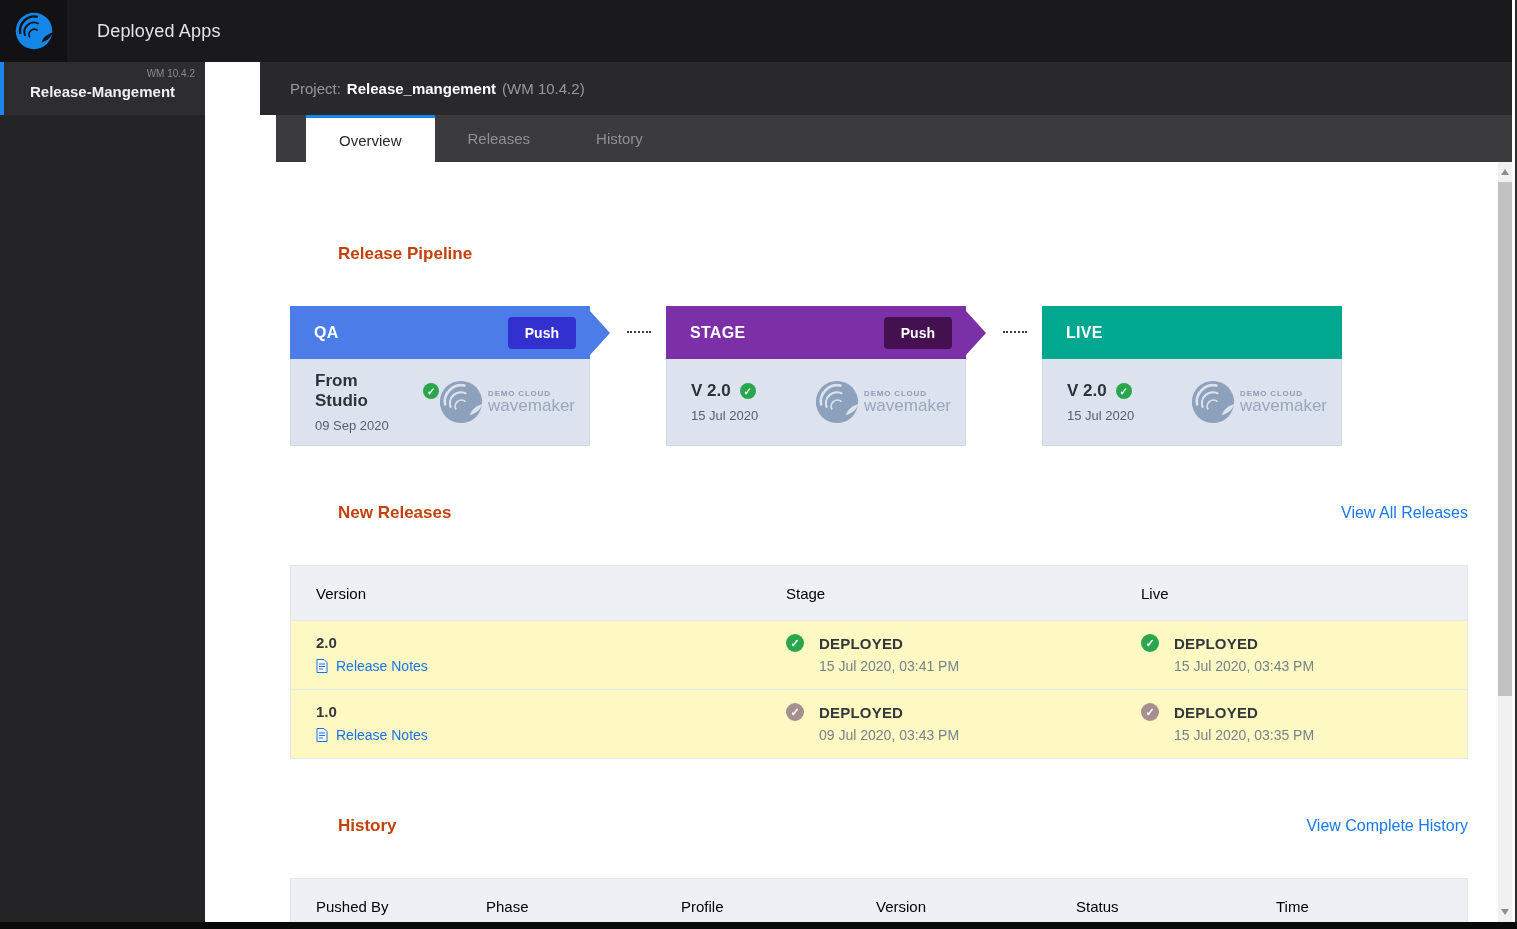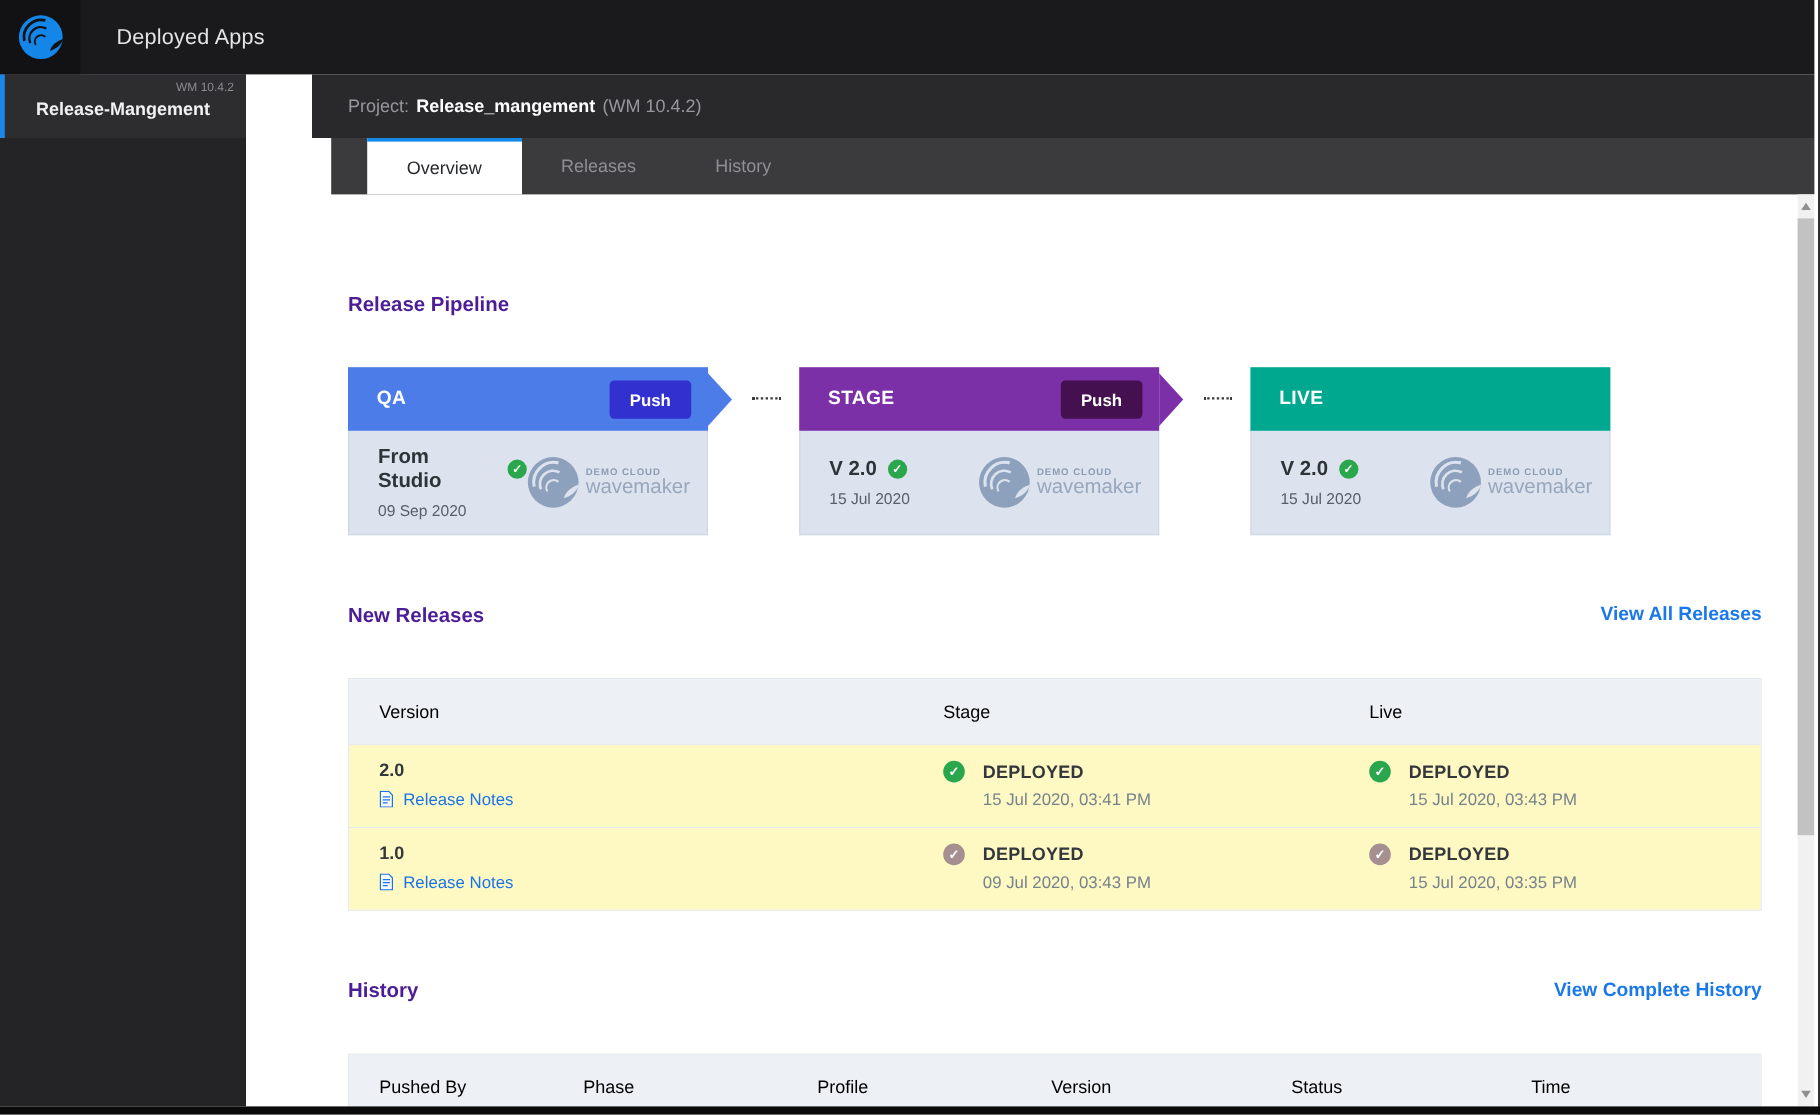--- a/index.html
+++ b/index.html
@@ -23,23 +23,23 @@
   .main-header { position:absolute; left:260px; top:62px; right:0; height:53px; background:#29292c; display:flex; align-items:center; padding-left:30px; font-size:15px; z-index:1; }
   .ph-label { color:#98989c; }
   .ph-name { color:#ffffff; font-weight:700; margin:0 6px; }
   .ph-ver { color:#98989c; }
   .tabbar { position:absolute; left:260px; top:115px; right:0; height:47px; background:#3b3b3e; display:flex; padding-left:30px; z-index:1;margin-left:16px; }
   .tab { height:47px; padding:0 33px; display:flex; align-items:center; font-size:15px; color:#8f8f94; cursor:pointer; }
   .tab.active { background:#ffffff; color:#26282b; font-weight:500; border-top:3px solid var(--accent,#1589ea); }
 
   
   .content { position:absolute; left:260px; top:162px; right:19px; bottom:7px; background:#fff; padding:82px 30px 0 30px; overflow:hidden; }
-  .section-title { font-size:17px; font-weight:700; color:#4c1d95; }
+  .section-title { font-size:17px; font-weight:700; color:#c2410c;margin-left:48px; }
   .section-row { display:flex; justify-content:space-between; align-items:center; margin-top:57px; }
-  .view-link { color:#1a78e8; font-size:16px; font-weight:700; text-decoration:none; cursor:pointer; }
+  .view-link { color:#1a78e8; font-size:16px; font-weight:400; text-decoration:none; cursor:pointer; }
 
   
   .pipeline-row { margin-top:42px; display:flex; align-items:flex-start;gap:15px; }
   .stage-card { width:300px; }
   .stage-header { height:53px; background:var(--hdr); color:#fff; display:flex; align-items:center; justify-content:space-between; padding:0 14px 0 24px; position:relative; font-weight:700; }
   .stage-name { font-size:16px; letter-spacing:.3px; }
   .stage-header.has-arrow::after { content:""; position:absolute; right:-20px; top:50%; transform:translateY(-50%);
       border-top:22px solid transparent; border-bottom:22px solid transparent; border-left:20px solid var(--hdr); }
   .push-btn { background:var(--btn); color:#fff; border:none; border-radius:4px; font-family:inherit; font-size:14px; font-weight:700; padding:8px 17px; cursor:pointer; }
   .stage-body { height:87px; background:#dce3ee; border:1px solid #cfd8e4; border-top:none; display:flex; align-items:center; justify-content:space-between; padding:0 14px 0 24px; }

